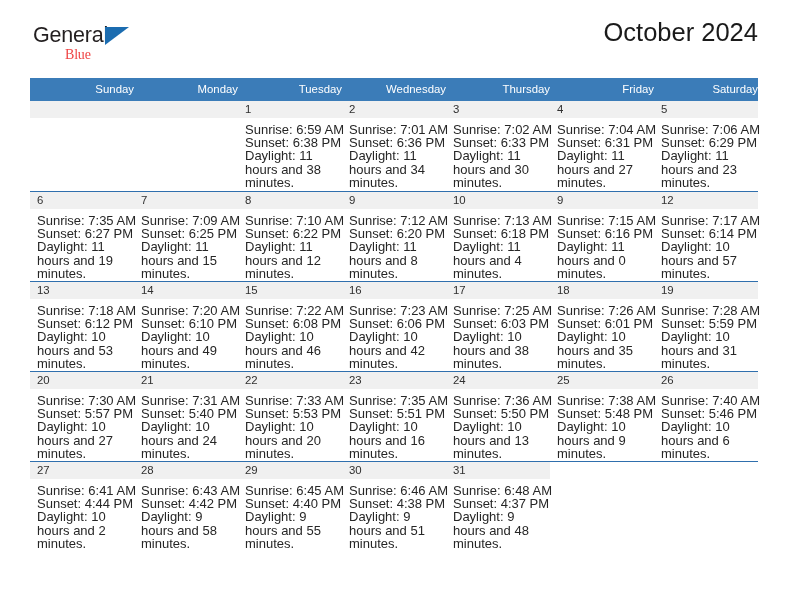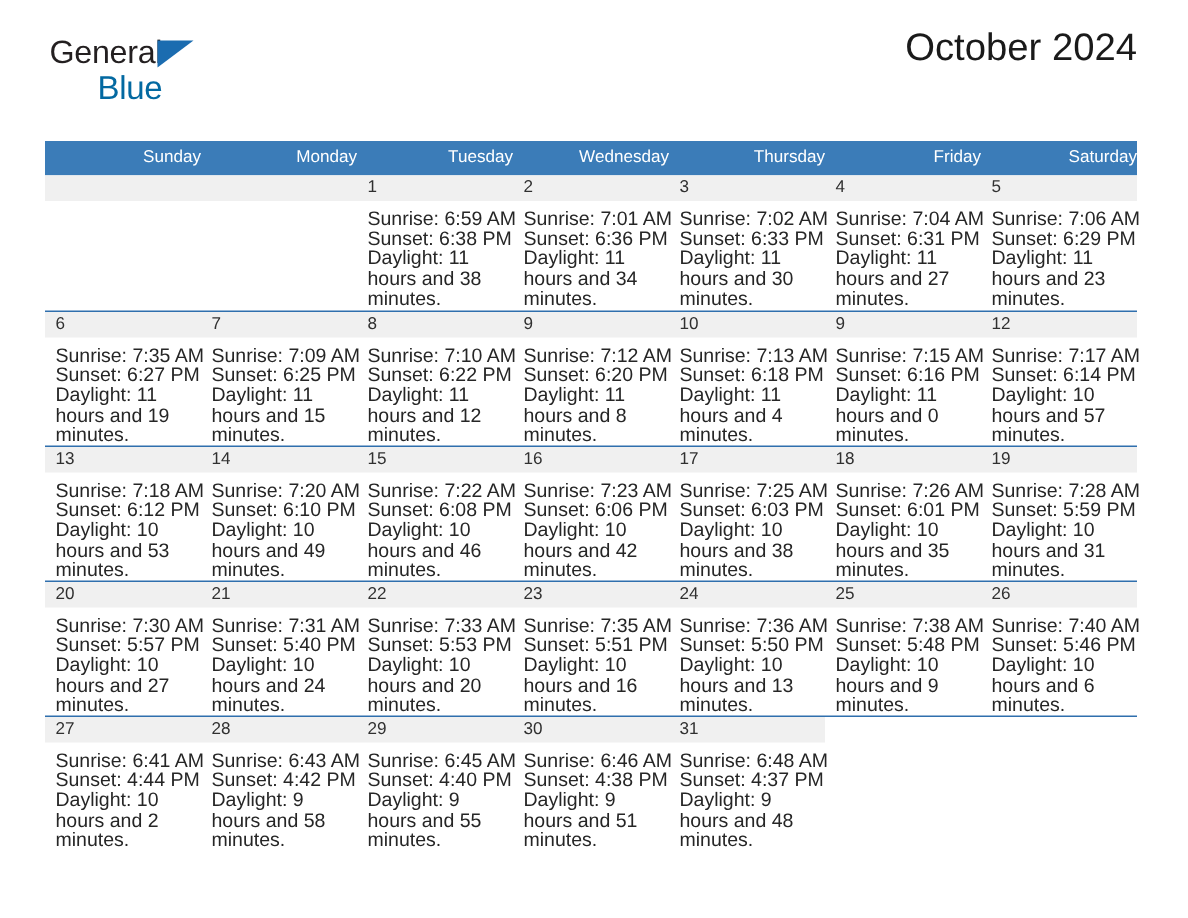--- a/index.html
+++ b/index.html
@@ -19,21 +19,21 @@
     position: relative;
     width: 792px;
     height: 612px;
     padding: 0;
   }
 
   
   .header {
     position: relative;
     height: 78px;
-    margin: 0 34px 16px 30px;
+    margin: 0 34px 0 30px;
   }
   .logo {
     position: absolute;
     left: 3px;
     top: 25px;
     width: 170px;
     height: 52px;
     line-height: 1;
   }
   .logo-row1 {
@@ -51,24 +51,24 @@
     top: 2px;
     width: 0;
     height: 0;
     border-left: 24px solid #1b6cb0;
     border-bottom: 18px solid transparent;
   }
   .logo-row2 {
     display: block;
     margin-top: 1px;
     margin-left: 32px;
-    font-size: 22px;
+    font-size: 14px;
     letter-spacing: -0.2px;
-    color: #0369a1;
-    font-family: Liberation Sans, sans-serif;
+    color: #ef4444;
+    font-family: Liberation Serif, serif;
   }
   .title-block {
     position: absolute;
     right: 0;
     top: 18px;
     text-align: right;
   }
   .cal-title {
     font-size: 25.5px;
     color: #1a1a1a;

